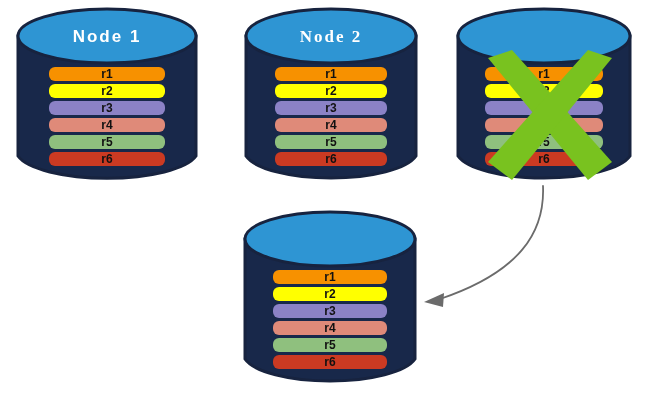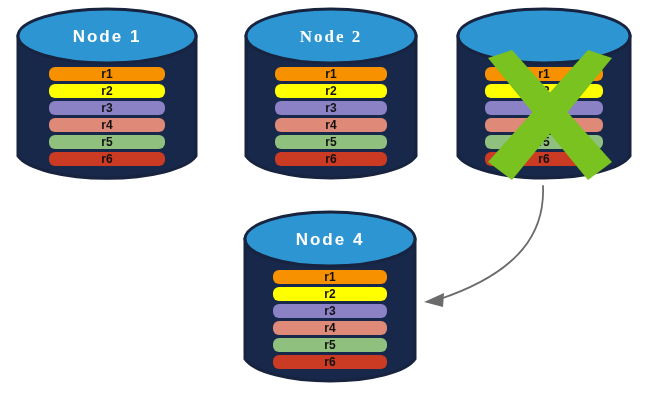--- a/index.html
+++ b/index.html
@@ -174,21 +174,20 @@
       <polygon points="0,8 24,0 124,112 100,130" fill="#79c21f"></polygon>
       <polygon points="124,8 100,0 0,112 24,130" fill="#79c21f"></polygon>
     </svg>
   </div>
 
   <div class="node" style="left:242px; top:208px; width:176px; height:182px;">
     <svg class="node-svg" width="176" height="182" viewBox="0 0 176 182">
       <path d="M3,31 L3,151 A87,28 0 0 0 173,151 L173,31 Z" fill="#18284a" stroke="#17233f" stroke-width="3"></path>
       <ellipse cx="88" cy="31" rx="85" ry="27" fill="#2e95d3" stroke="#17233f" stroke-width="3"></ellipse>
     </svg>
-    <div class="node-title" style="top:23px;">Node 4</div>
     <div class="rows" style="top:62px; padding:0 31px;">
       <div class="row" style="background:#f79100;">
         <span class="row-label">r1</span>
       </div>
       <div class="row" style="background:#ffff00;">
         <span class="row-label">r2</span>
       </div>
       <div class="row" style="background:#8b82c6;">
         <span class="row-label">r3</span>
       </div>

